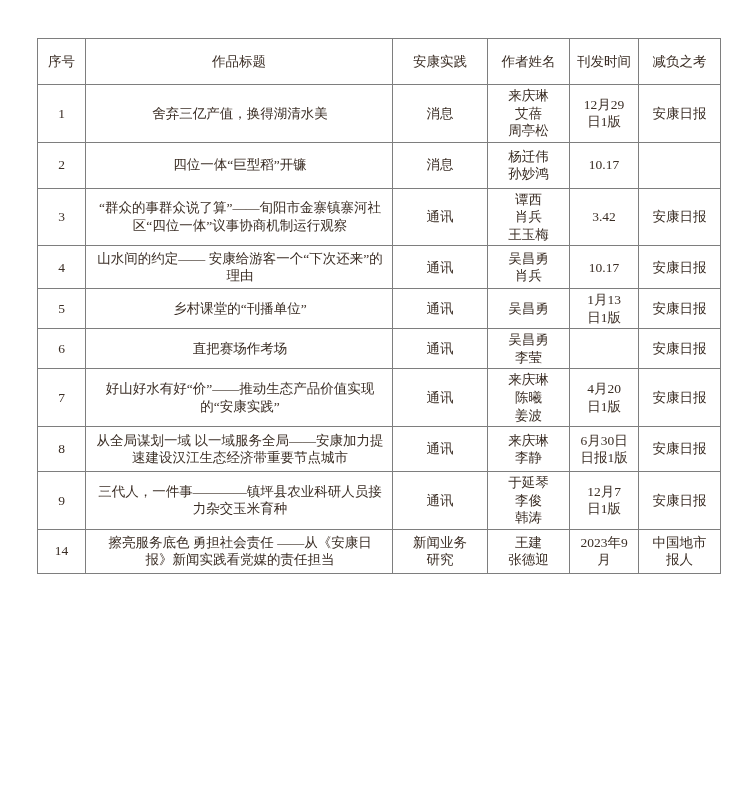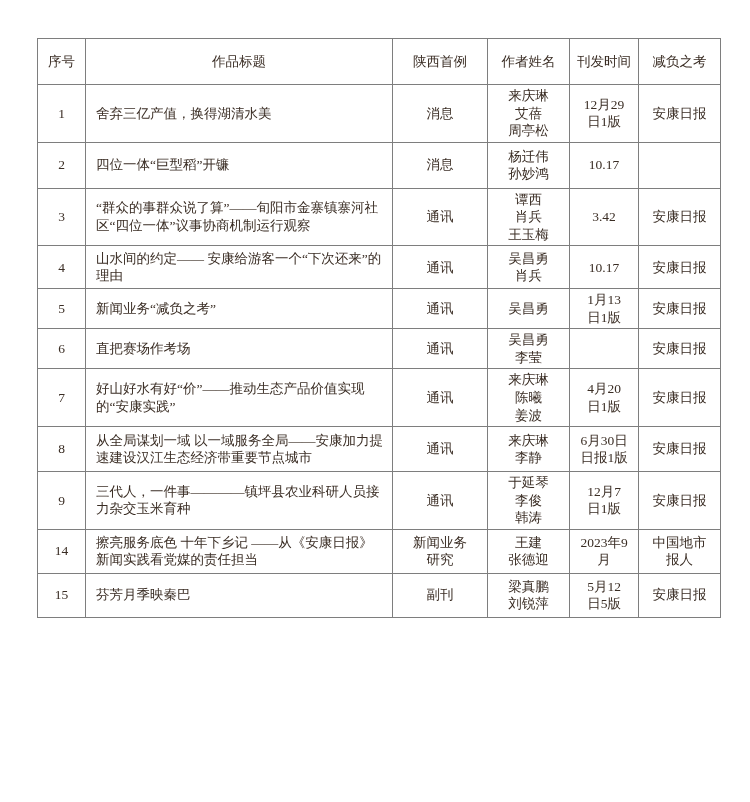--- a/index.html
+++ b/index.html
@@ -30,21 +30,21 @@
     padding: 2px 5px;
     text-align: center;
     vertical-align: middle;
     line-height: 1.3;
     white-space: pre-line;
     font-weight: normal;
     overflow: hidden;
   }
   .doc-table thead tr { height: 46px; }
   .doc-table td.cell-title {
-    text-align: left;
+    text-align: center;
     padding-left: 10px;
     padding-right: 8px;
   }
   
   .doc-table tbody tr:nth-child(1)  { height: 56px; }
   .doc-table tbody tr:nth-child(2)  { height: 46px; }
   .doc-table tbody tr:nth-child(3)  { height: 54px; }
   .doc-table tbody tr:nth-child(4)  { height: 43px; }
   .doc-table tbody tr:nth-child(5)  { height: 31px; }
   .doc-table tbody tr:nth-child(6)  { height: 36px; }
@@ -68,21 +68,21 @@
       <col style="width:307px">
       <col style="width:95px">
       <col style="width:82px">
       <col style="width:69px">
       <col style="width:82px">
     </colgroup>
     <thead>
       <tr>
         <th>序号</th>
         <th>作品标题</th>
-        <th>陕西首例</th>
+        <th>安康实践</th>
         <th>作者姓名</th>
         <th>刊发时间</th>
         <th>减负之考</th>
       </tr>
     </thead>
     <tbody>
     <tr>
       <td>1</td>
       <td class="cell-title">舍弃三亿产值，换得湖清水美</td>
       <td>消息</td>
@@ -120,21 +120,21 @@
       <td class="cell-title">山水间的约定—— 安康给游客一个“下次还来”的理由</td>
       <td>通讯</td>
       <td>吴昌勇
 肖兵</td>
       <td>10.17</td>
       <td>安康日报</td>
     </tr>
 
     <tr>
       <td>5</td>
-      <td class="cell-title">新闻业务“减负之考”</td>
+      <td class="cell-title">乡村课堂的“刊播单位”</td>
       <td>通讯</td>
       <td>吴昌勇</td>
       <td>1月13
 日1版</td>
       <td>安康日报</td>
     </tr>
 
     <tr>
       <td>6</td>
       <td class="cell-title">直把赛场作考场</td>
@@ -179,37 +179,27 @@
 日1版</td>
       <td>安康日报</td>
     </tr>
 
 
 
 
 
     <tr>
       <td>14</td>
-      <td class="cell-title">擦亮服务底色 十年下乡记 ——从《安康日报》新闻实践看党媒的责任担当</td>
+      <td class="cell-title">擦亮服务底色 勇担社会责任 ——从《安康日报》新闻实践看党媒的责任担当</td>
       <td>新闻业务
 研究</td>
       <td>王建
 张德迎</td>
       <td>2023年9
 月</td>
       <td>中国地市
 报人</td>
     </tr>
 
-    <tr>
-      <td>15</td>
-      <td class="cell-title">芬芳月季映秦巴</td>
-      <td>副刊</td>
-      <td>梁真鹏
-刘锐萍</td>
-      <td>5月12
-日5版</td>
-      <td>安康日报</td>
-    </tr>
   </tbody>
   </table>
 
 </div>
 
 </body></html>

